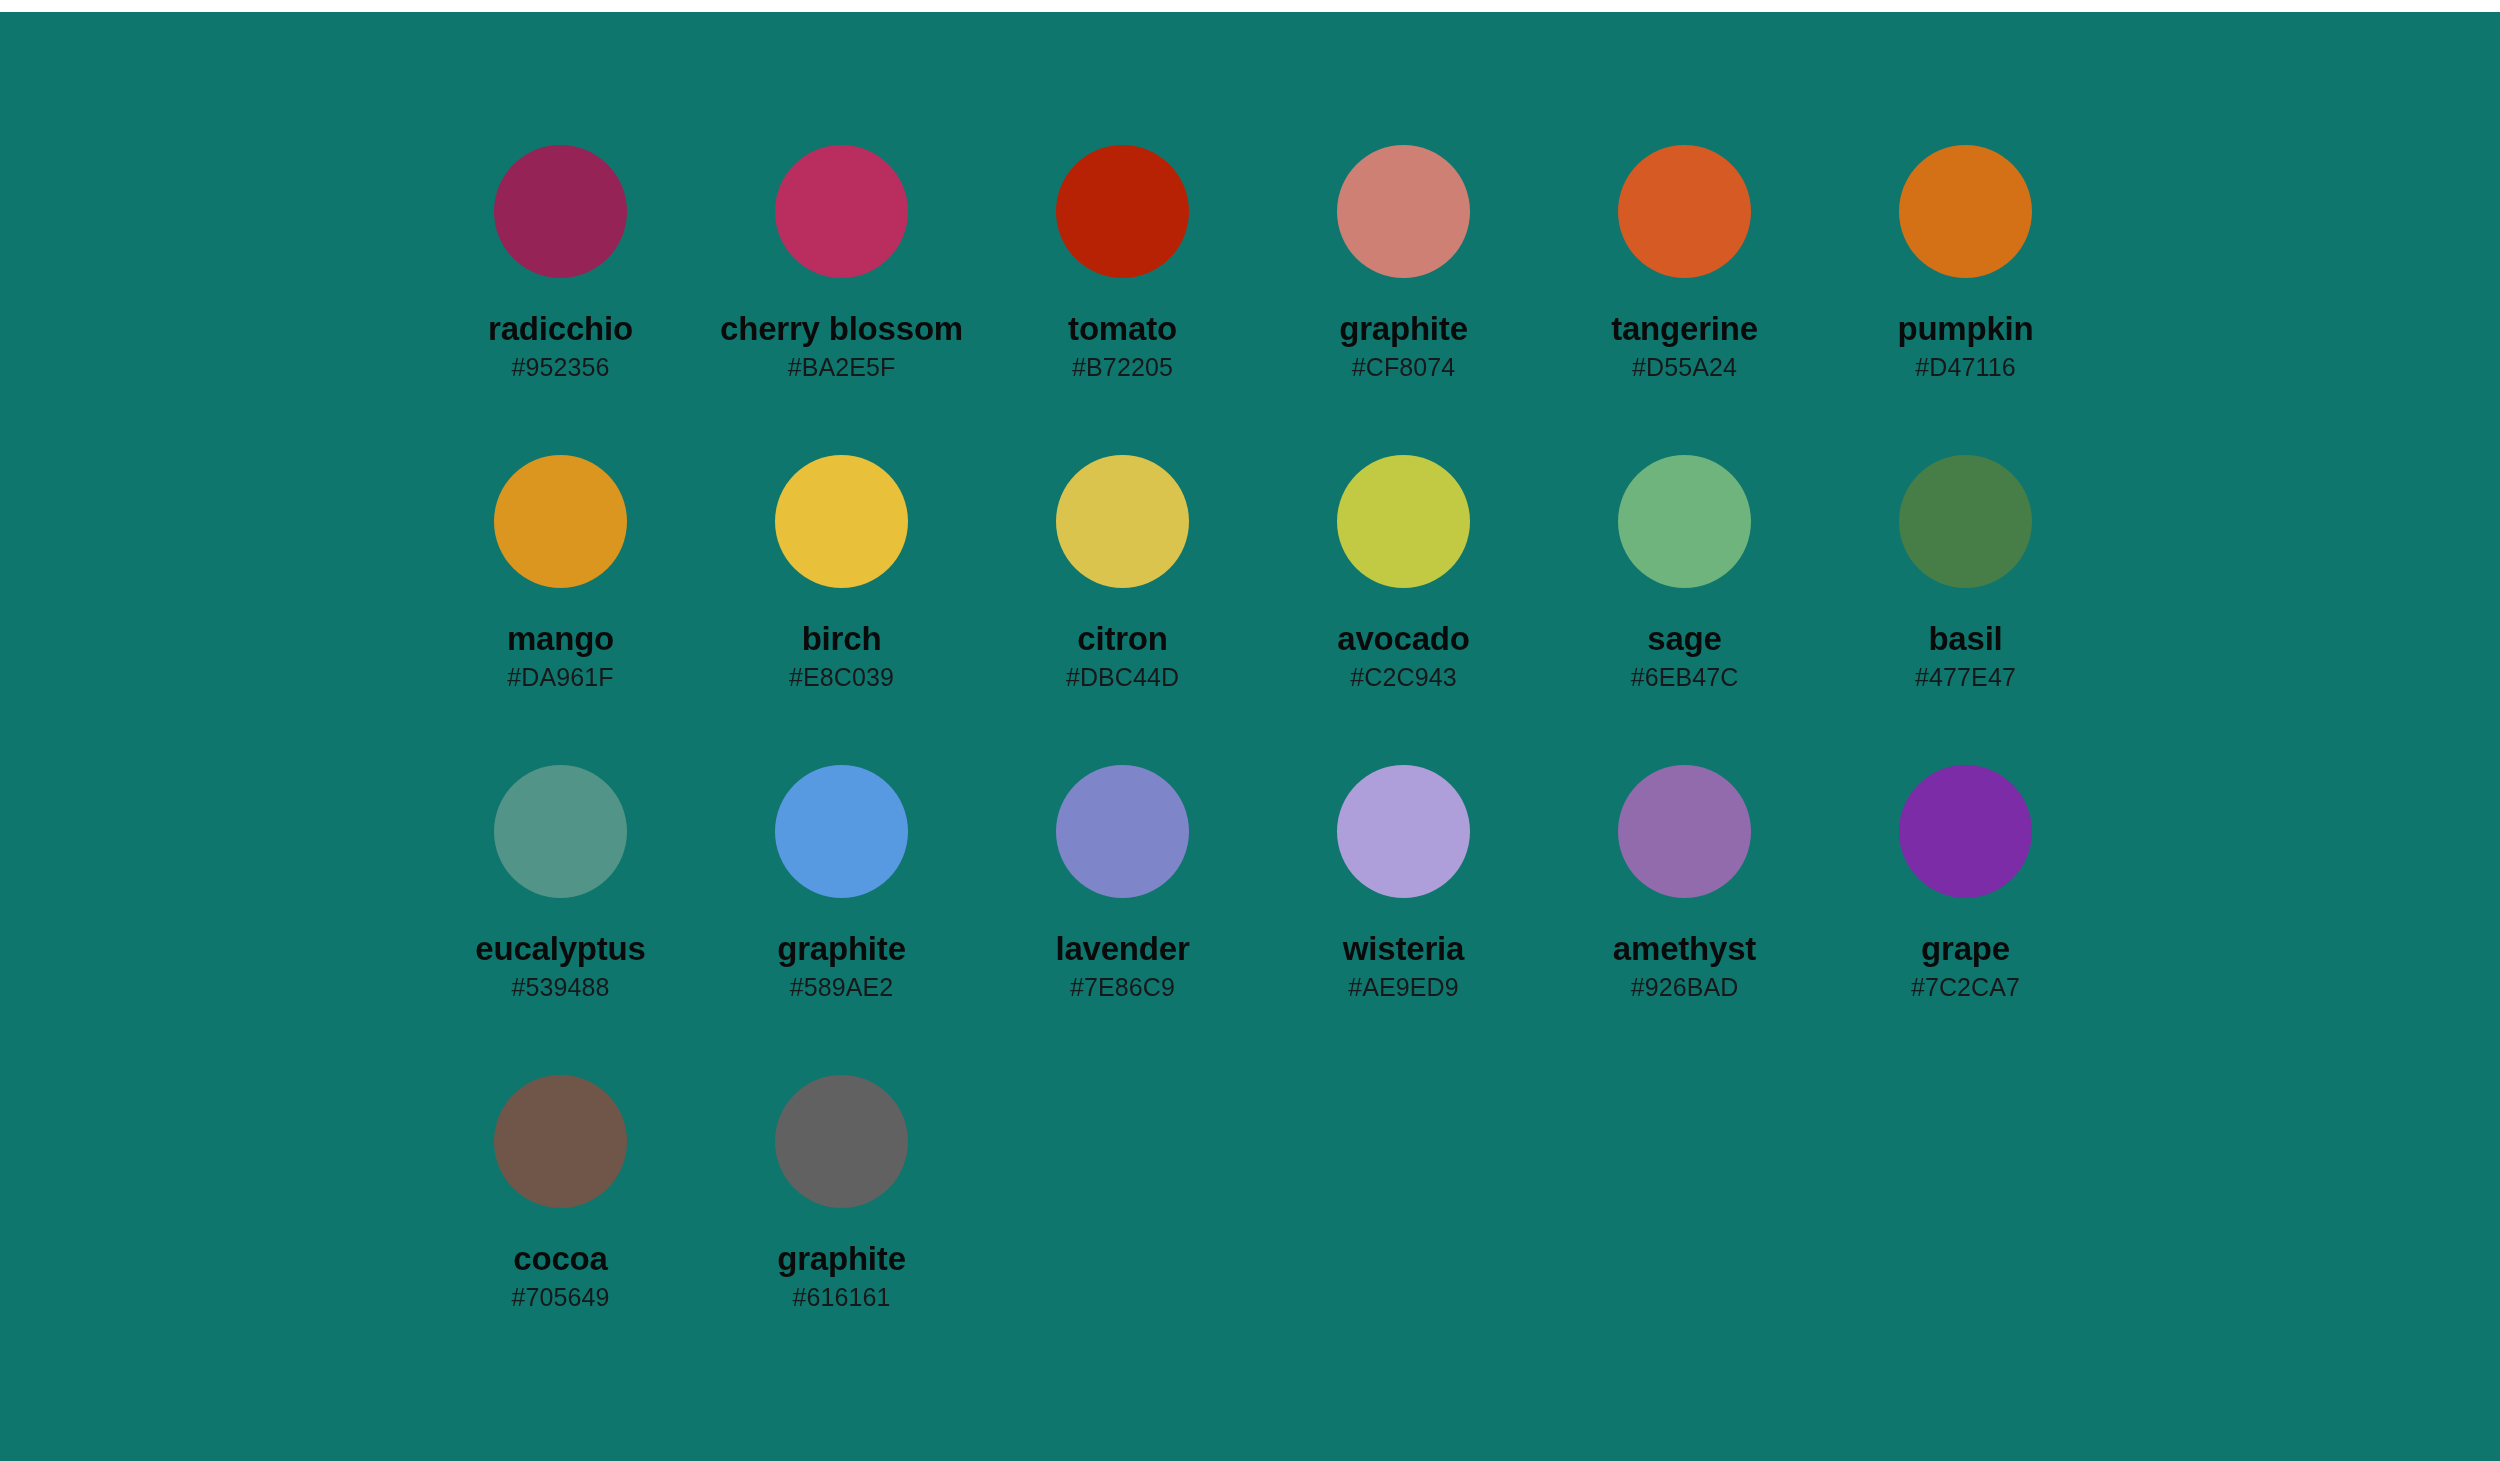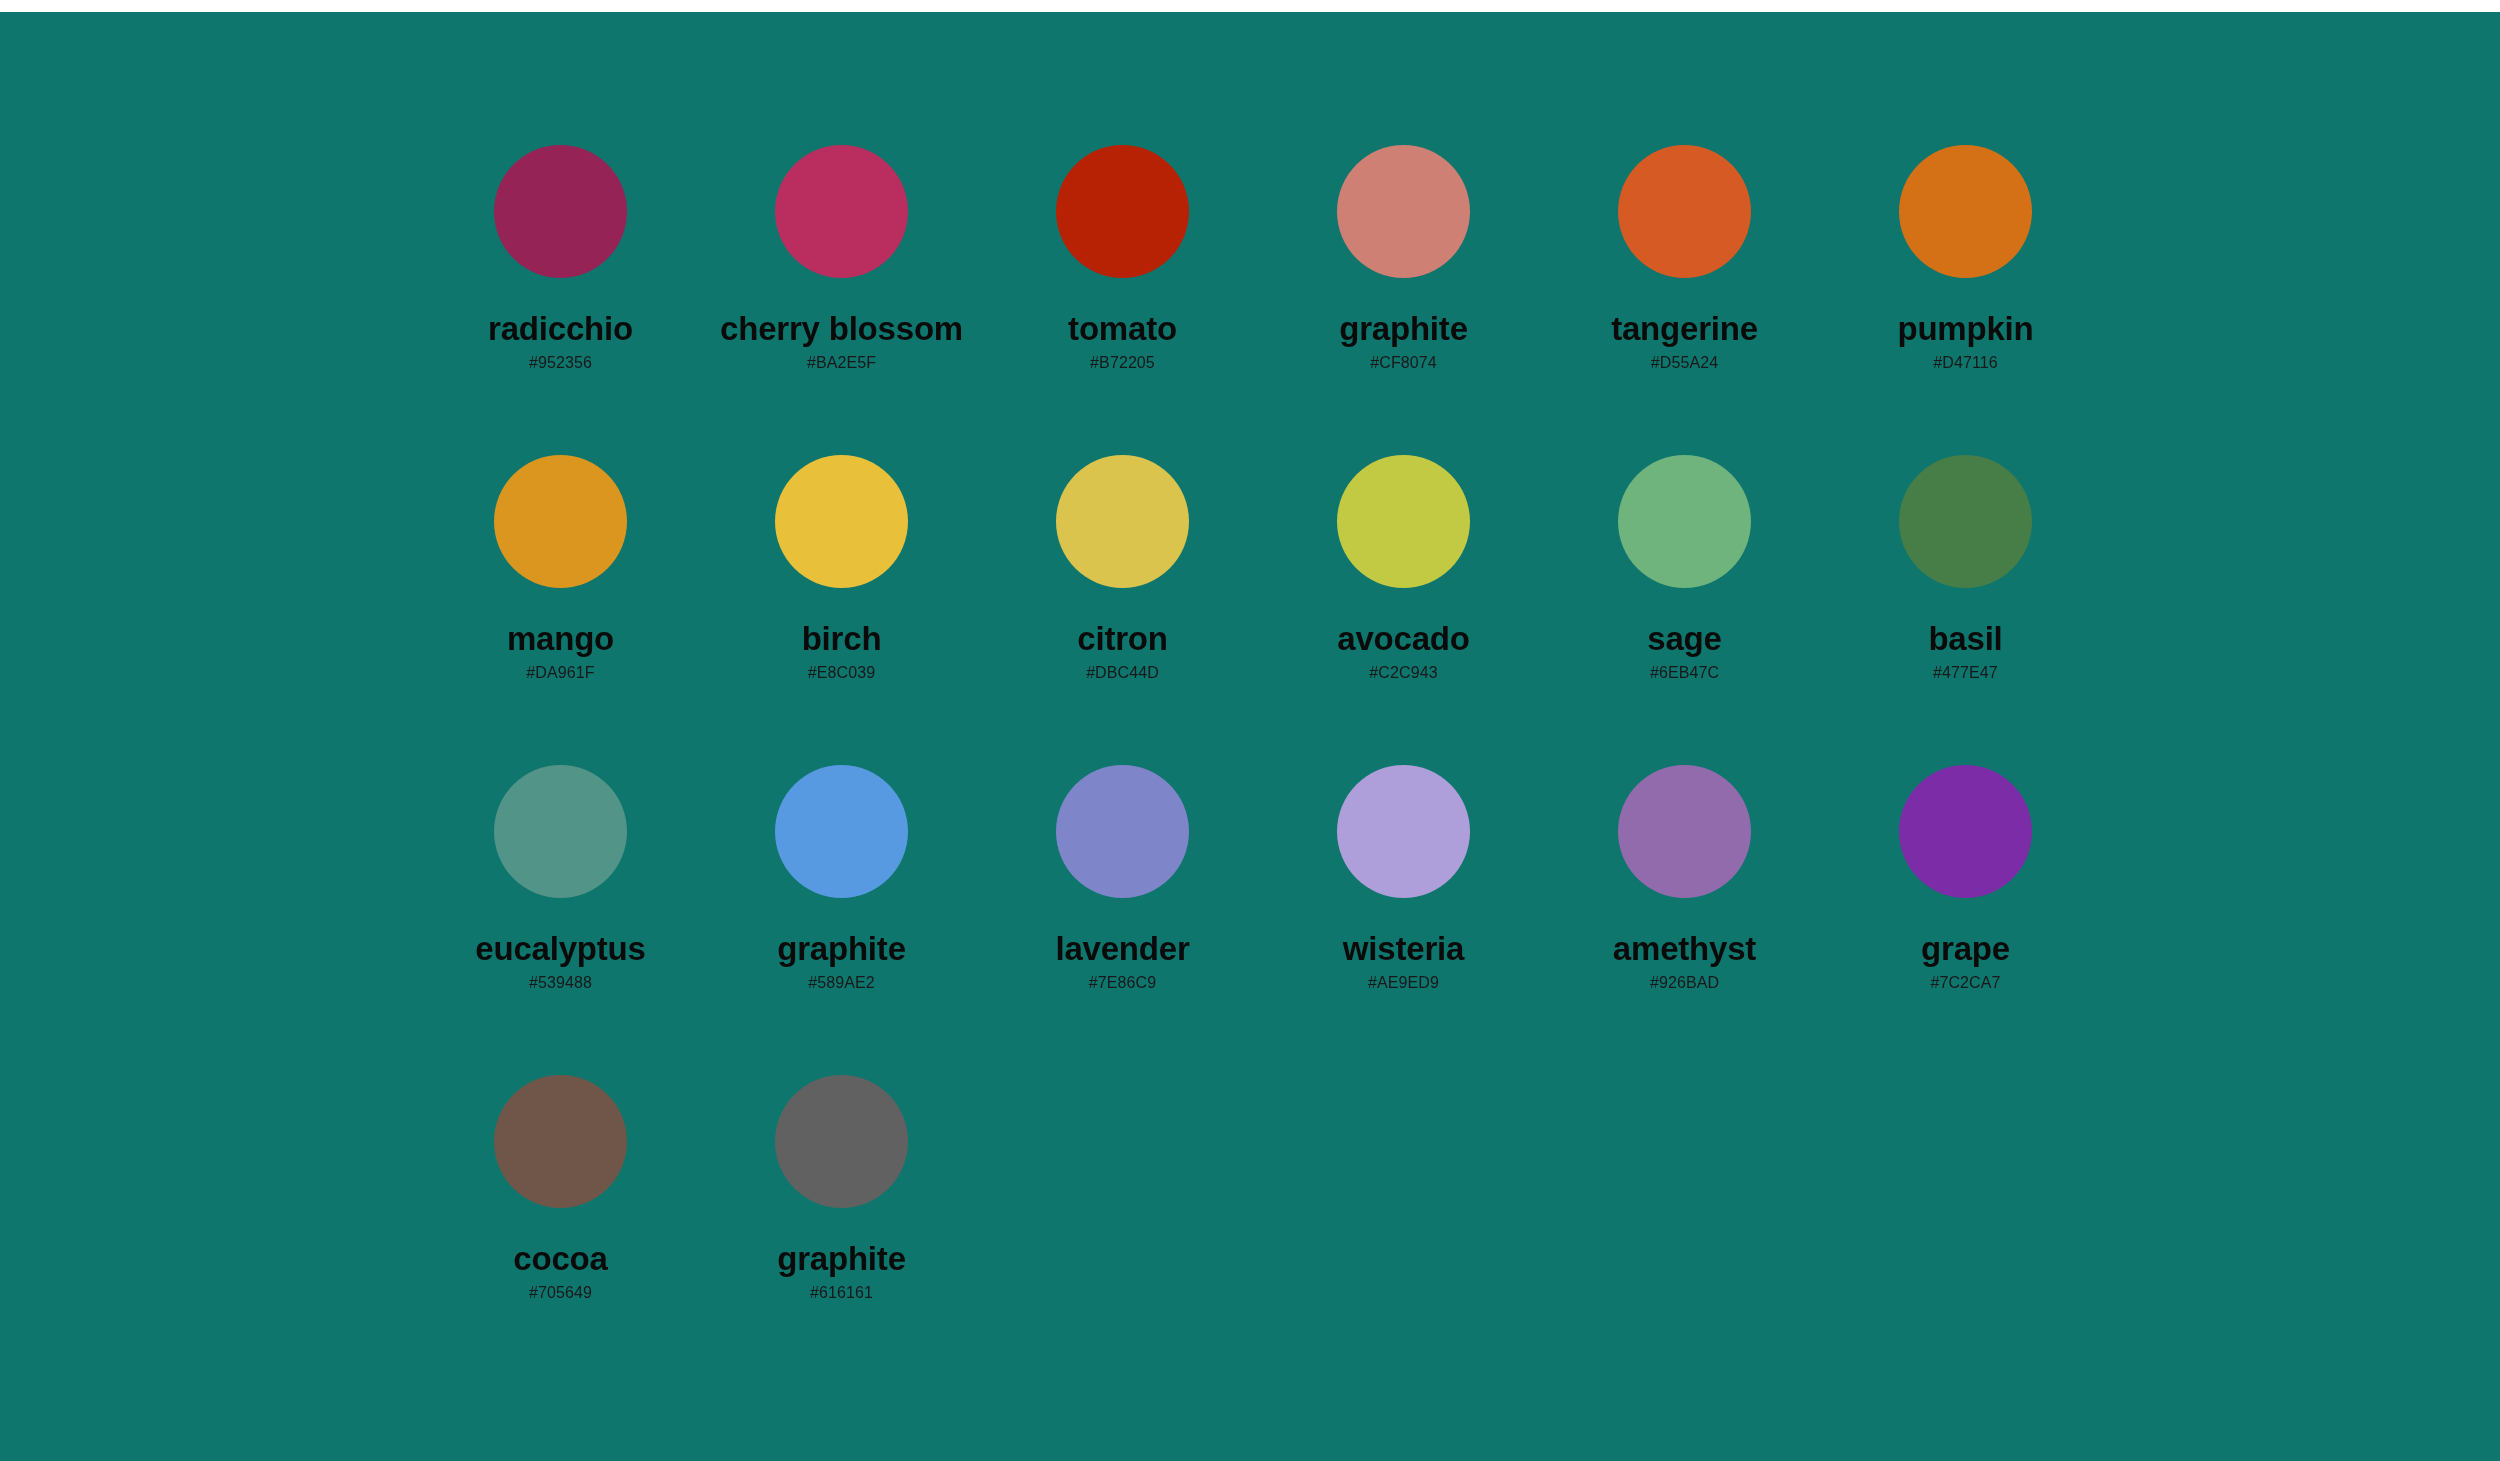--- a/index.html
+++ b/index.html
@@ -54,21 +54,21 @@
     font-weight: bold;
     color: #0a0a0a;
     line-height: 1.0;
     letter-spacing: -0.2px;
     white-space: nowrap;
     text-align: center;
   }
 
   .swatch-hex {
     margin-top: 10px;
-    font-size: 16px;
+    font-size: 25px;
     font-weight: 400;
     color: #17181a;
     line-height: 1.0;
     letter-spacing: 0.1px;
     white-space: nowrap;
     text-align: center;
   }
 </style>
 </head>
 <body style="background: rgb(255, 255, 255);">

